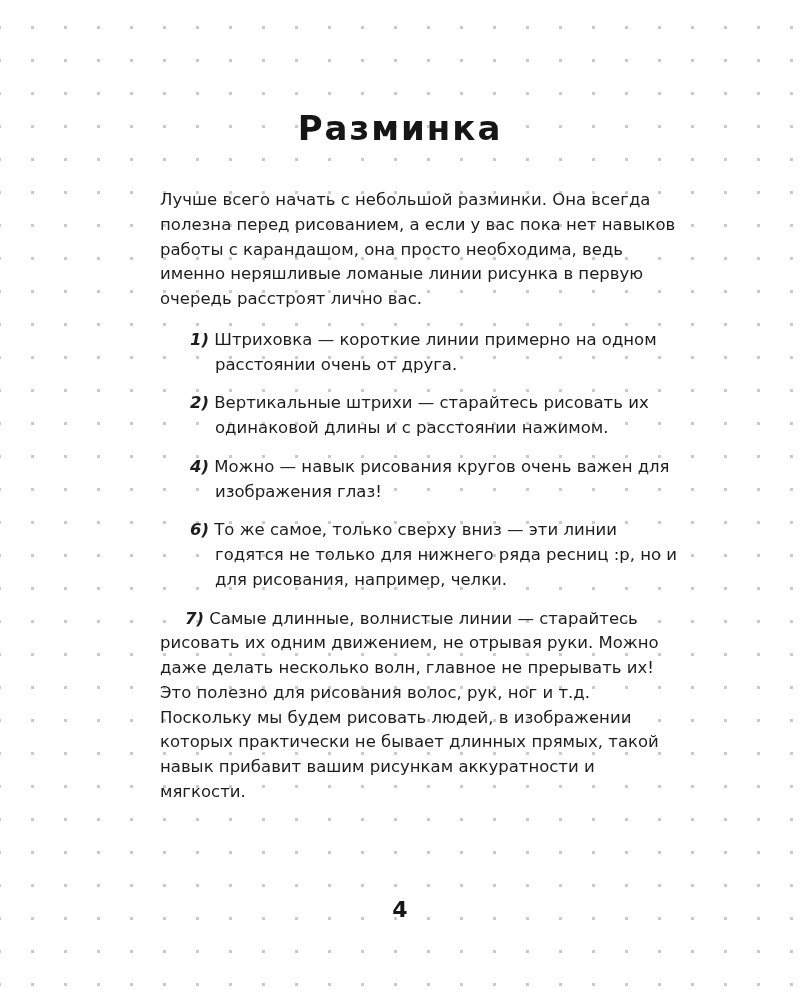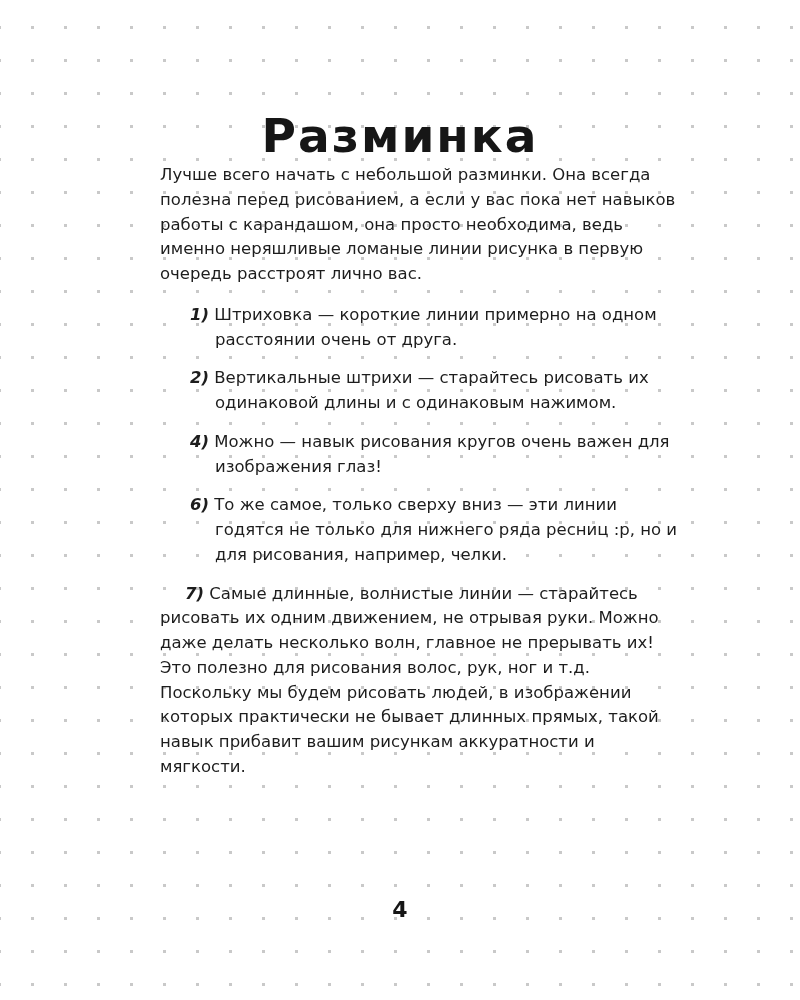--- a/index.html
+++ b/index.html
@@ -16,28 +16,29 @@
     background-size: 33px 33px;
     background-position: 16px 11px;
     font-family: "DejaVu Sans", "Liberation Sans", sans-serif;
     color: #1d1d1d;
     overflow: hidden;
   }
   .title {
     margin: 0;
     padding-top: 108px;
     text-align: center;
-    font-size: 47px;
+    font-size: 34px;
     font-weight: bold;
     letter-spacing: 2px;
     color: #161616;
   }
   .content {
     width: 522px;
     margin-left: 160px;
+    margin-top: 40px;
     font-size: 16.5px;
     line-height: 1.5;
   }
   .intro {
     margin: 0 0 16px 0;
   }
   .list-item {
     margin: 0 0 14px 0;
     padding-left: 55px;
     text-indent: -25px;
@@ -74,21 +75,21 @@
 
     <div class="list">
 
       <p class="list-item">
         <span class="num">1)</span>
         <span>Штриховка — короткие линии примерно на одном расстоянии очень от друга.</span>
       </p>
 
       <p class="list-item">
         <span class="num">2)</span>
-        <span>Вертикальные штрихи — старайтесь рисовать их одинаковой длины и с одинаковым нажимом.</span>
+        <span>Вертикальные штрихи — старайтесь рисовать их одинаковой длины и с расстоянии нажимом.</span>
       </p>
 
 
       <p class="list-item">
         <span class="num">4)</span>
         <span>Можно — навык рисования кругов очень важен для изображения глаз!</span>
       </p>
 
 
       <p class="list-item">

